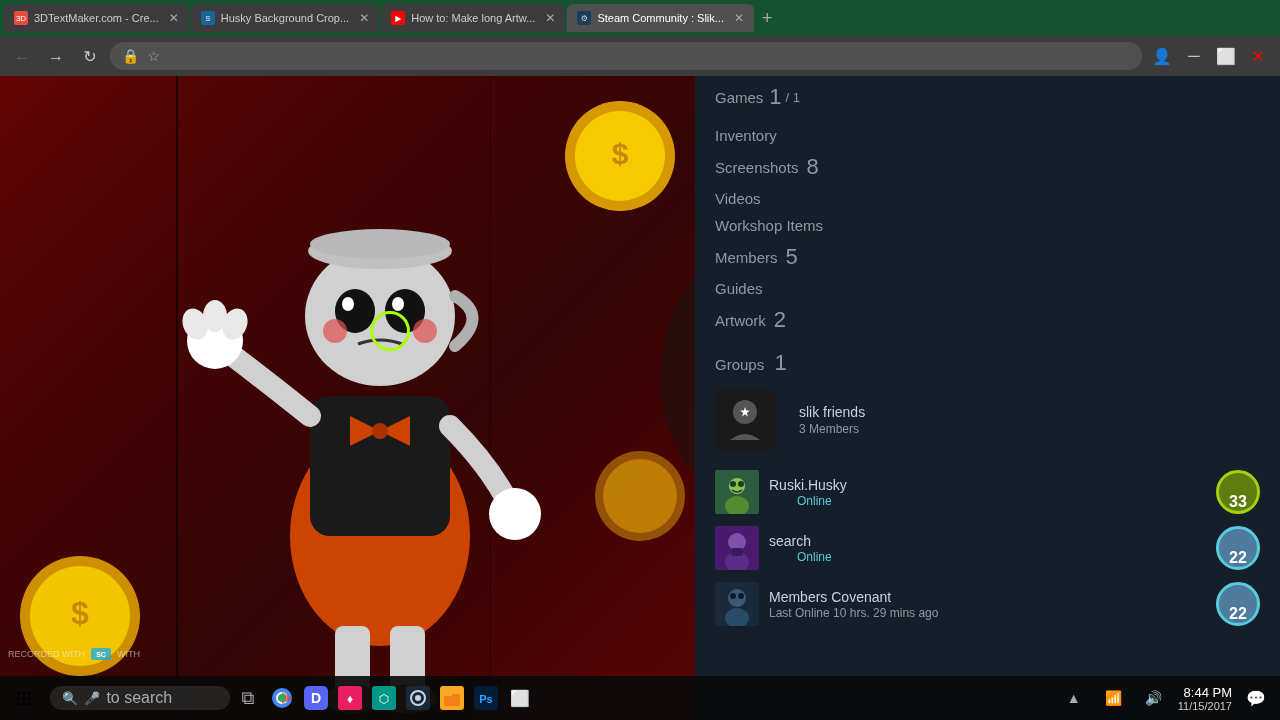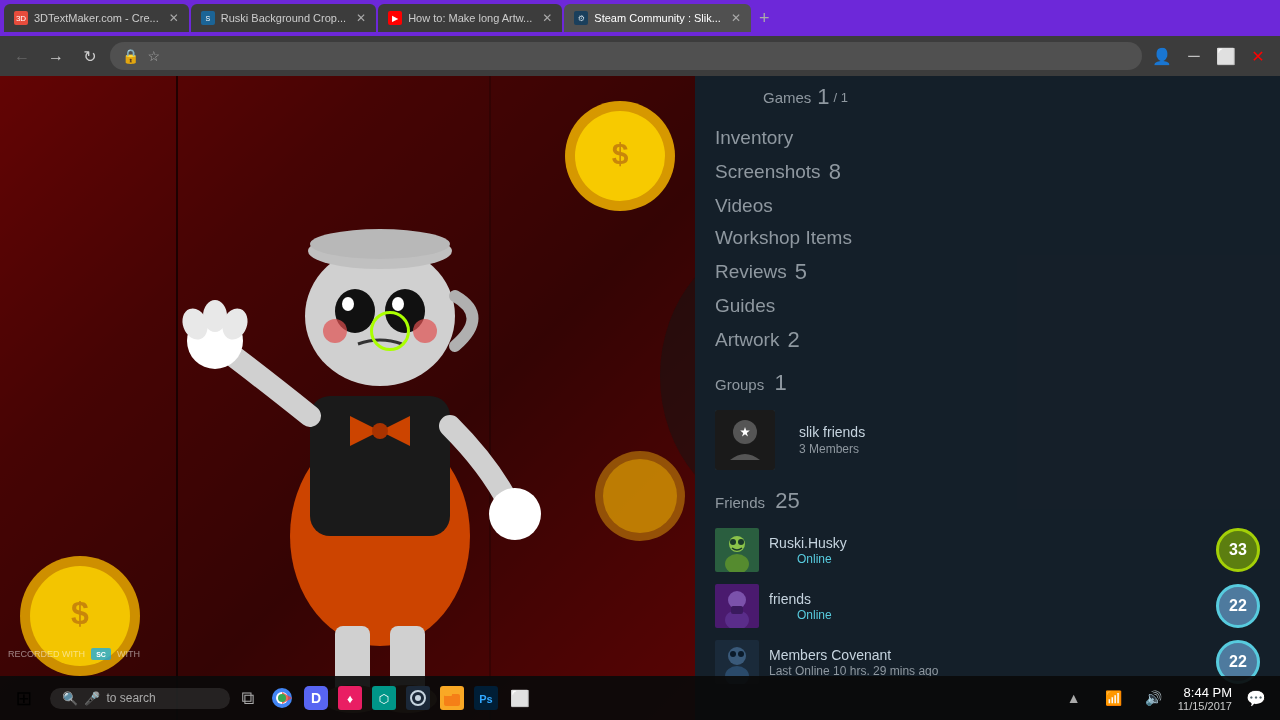--- a/index.html
+++ b/index.html
@@ -10,21 +10,21 @@
       background: #3c3c3c;
       width: 100%;
       position: relative;
       z-index: 100;
     }
 
     .tab-bar {
       display: flex;
       align-items: center;
       height: 36px;
-      background: #6d28d9;
+      background: #14532d;
       padding: 0 4px;
       gap: 2px;
     }
 
     .tab {
       display: flex;
       align-items: center;
       height: 28px;
       padding: 0 10px;
       background: #3c3c3c;
@@ -200,21 +200,21 @@
     }
 
     .sidebar-nav-item {
       display: flex;
       align-items: center;
       padding: 5px 0;
       cursor: pointer;
     }
 
     .nav-item-label {
-      font-size: 19px;
+      font-size: 15px;
       color: #8f98a0;
       font-weight: 400;
     }
 
     .nav-item-count {
       font-size: 22px;
       color: #8f98a0;
       margin-left: 8px;
       font-weight: 300;
     }
@@ -291,21 +291,21 @@
 
     .friend-status.online { color: #57cbde; margin-left: 28px; }
     .friend-status.offline { color: #8f98a0; }
 
     .friend-level {
       margin-left: auto;
       width: 44px;
       height: 44px;
       border-radius: 50%;
       display: flex;
-      align-items: center;
+      align-items: flex-end;
       justify-content: center;
       font-size: 16px;
       font-weight: bold;
       color: #fff;
       border: 3px solid;
       flex-shrink: 0;
     }
 
     
     .taskbar {
@@ -332,21 +332,21 @@
       align-items: center;
       background: rgba(255,255,255,0.1);
       border-radius: 20px;
       padding: 3px 12px;
       gap: 6px;
       margin-left: 8px;
       min-width: 180px;
     }
 
     .taskbar-search-text {
-      font-size: 12px;
+      font-size: 16px;
       color: #aaa;
     }
 
     .taskbar-right {
       margin-left: auto;
       display: flex;
       align-items: center;
       gap: 8px;
     }
 
@@ -395,21 +395,20 @@
     
     .games-row {
       display: flex;
       align-items: center;
       padding: 4px 0;
     }
 
     .games-label {
       font-size: 15px;
       color: #8f98a0;
-      margin-left: 48px;
     }
 
     .games-count {
       font-size: 22px;
       color: #8f98a0;
       margin-left: 6px;
     }
 
     .games-meta {
       font-size: 13px;
@@ -431,21 +430,21 @@
   <div class="tab-bar">
 
     <div class="tab">
       <div class="tab-favicon favicon-3d" style="display:flex;align-items:center;justify-content:center;font-size:8px;color:#fff;">3D</div>
       <span class="tab-title">3DTextMaker.com - Cre...</span>
       <span class="tab-close">✕</span>
     </div>
 
     <div class="tab">
       <div class="tab-favicon favicon-steam-bg" style="display:flex;align-items:center;justify-content:center;font-size:7px;color:#fff;">S</div>
-      <span class="tab-title">Ruski Background Crop...</span>
+      <span class="tab-title">Husky Background Crop...</span>
       <span class="tab-close">✕</span>
     </div>
 
     <div class="tab">
       <div class="tab-favicon favicon-yt" style="display:flex;align-items:center;justify-content:center;font-size:8px;color:#fff;">▶</div>
       <span class="tab-title">How to: Make long Artw...</span>
       <span class="tab-close">✕</span>
     </div>
 
     <div class="tab active">
@@ -572,21 +571,21 @@
 
       <div class="sidebar-nav-item">
         <span class="nav-item-label">Videos</span>
       </div>
 
       <div class="sidebar-nav-item">
         <span class="nav-item-label">Workshop Items</span>
       </div>
 
       <div class="sidebar-nav-item">
-        <span class="nav-item-label">Reviews</span>
+        <span class="nav-item-label">Members</span>
         <span class="nav-item-count">5</span>
       </div>
 
       <div class="sidebar-nav-item">
         <span class="nav-item-label">Guides</span>
       </div>
 
       <div class="sidebar-nav-item">
         <span class="nav-item-label">Artwork</span>
         <span class="nav-item-count">2</span>
@@ -611,24 +610,20 @@
           </svg>
         </div>
         <div class="group-info">
           <div class="group-name">slik friends</div>
           <div class="group-members">3 Members</div>
         </div>
       </div>
     </div>
 
     <div class="sidebar-section">
-      <div class="section-title">
-        <span>Friends</span>
-        <span class="count">25</span>
-      </div>
 
       <div class="friend-item">
         <div class="friend-avatar">
           <svg width="44" height="44" viewBox="0 0 44 44" xmlns="http://www.w3.org/2000/svg">
             <rect width="44" height="44" fill="#2a5e3f"></rect>
             <circle cx="22" cy="16" r="8" fill="#8bc34a"></circle>
             <ellipse cx="22" cy="36" rx="12" ry="10" fill="#558b2f"></ellipse>
             <circle cx="18" cy="14" r="3" fill="#1a3a2a"></circle>
             <circle cx="26" cy="14" r="3" fill="#1a3a2a"></circle>
             <path d="M 17 20 Q 22 24 27 20" stroke="#1a3a2a" stroke-width="1.5" fill="none"></path>
@@ -647,21 +642,21 @@
         <div class="friend-avatar">
           <svg width="44" height="44" viewBox="0 0 44 44" xmlns="http://www.w3.org/2000/svg">
             <rect width="44" height="44" fill="#4a1a6e"></rect>
 
             <circle cx="22" cy="16" r="9" fill="#7b52ab"></circle>
             <ellipse cx="22" cy="36" rx="12" ry="10" fill="#5a2d8a"></ellipse>
             <rect x="16" y="22" width="12" height="8" rx="2" fill="#3a1a5e"></rect>
           </svg>
         </div>
         <div class="friend-info">
-          <div class="friend-name">friends</div>
+          <div class="friend-name">search</div>
           <div class="friend-status online">Online</div>
         </div>
         <div class="friend-level" style="border-color: #57cbde; background: #4e7a9e;">
           <span>22</span>
         </div>
       </div>
 
       <div class="friend-item">
         <div class="friend-avatar">
           <svg width="44" height="44" viewBox="0 0 44 44" xmlns="http://www.w3.org/2000/svg">

